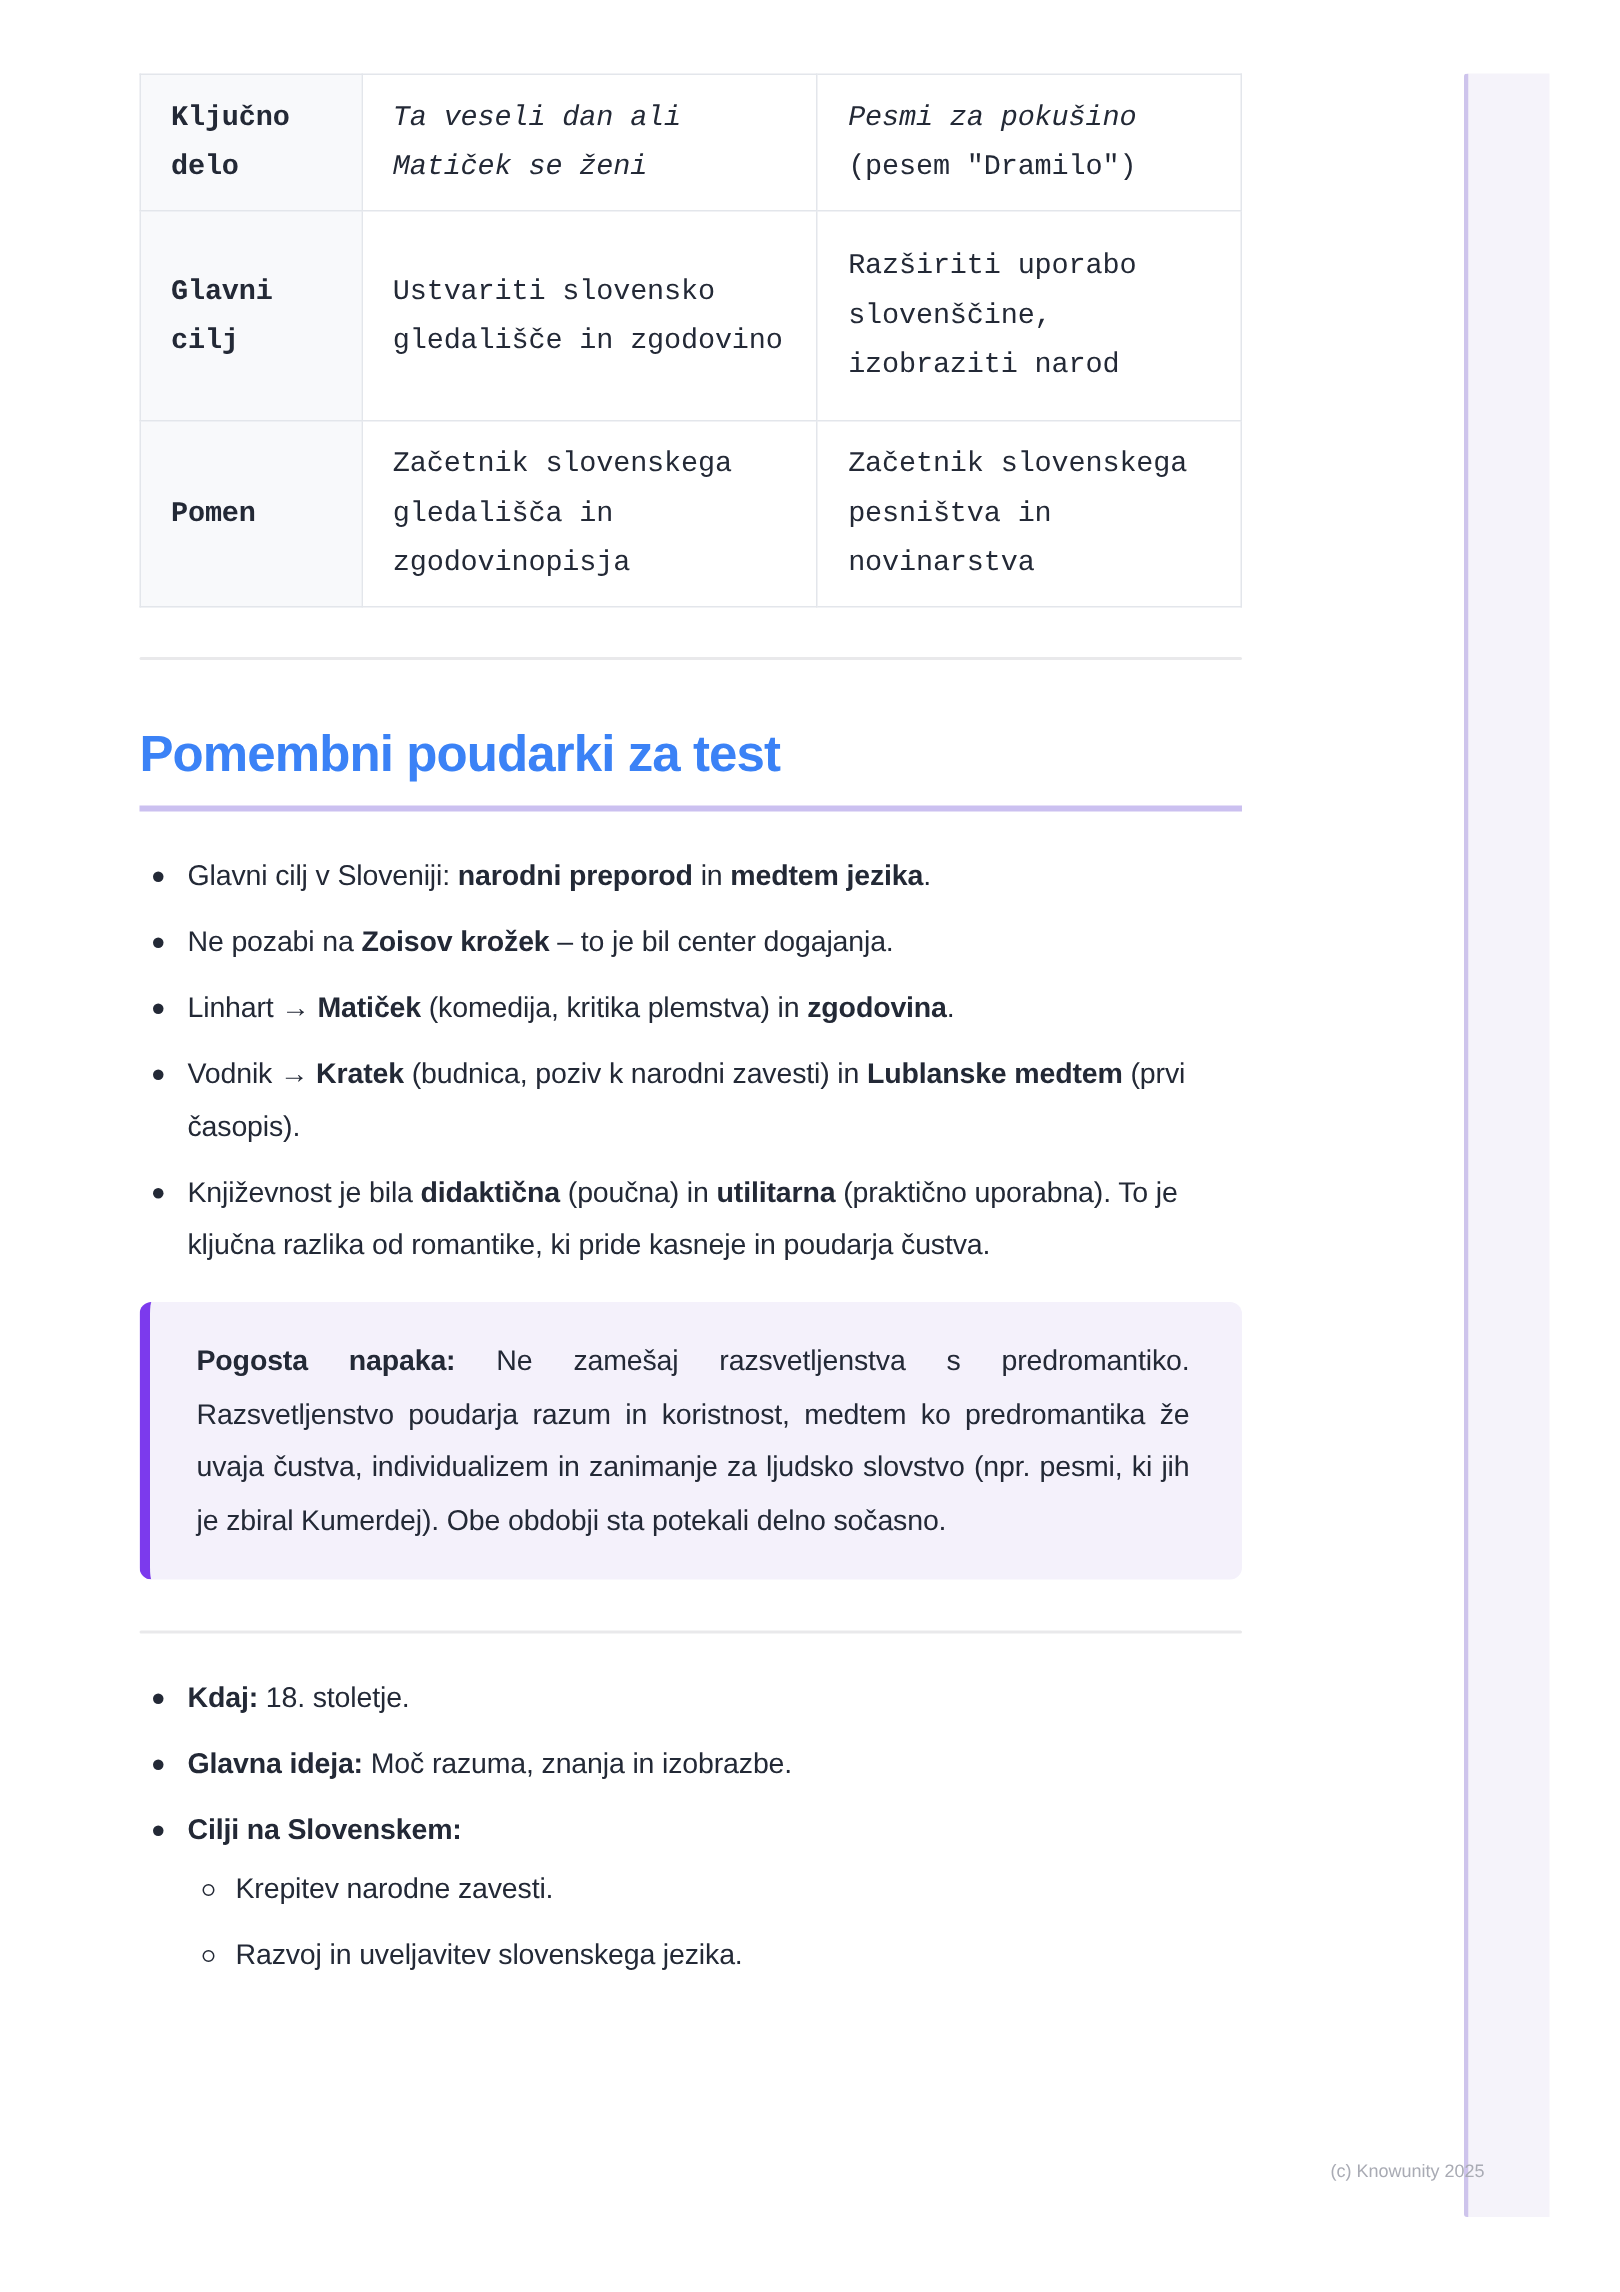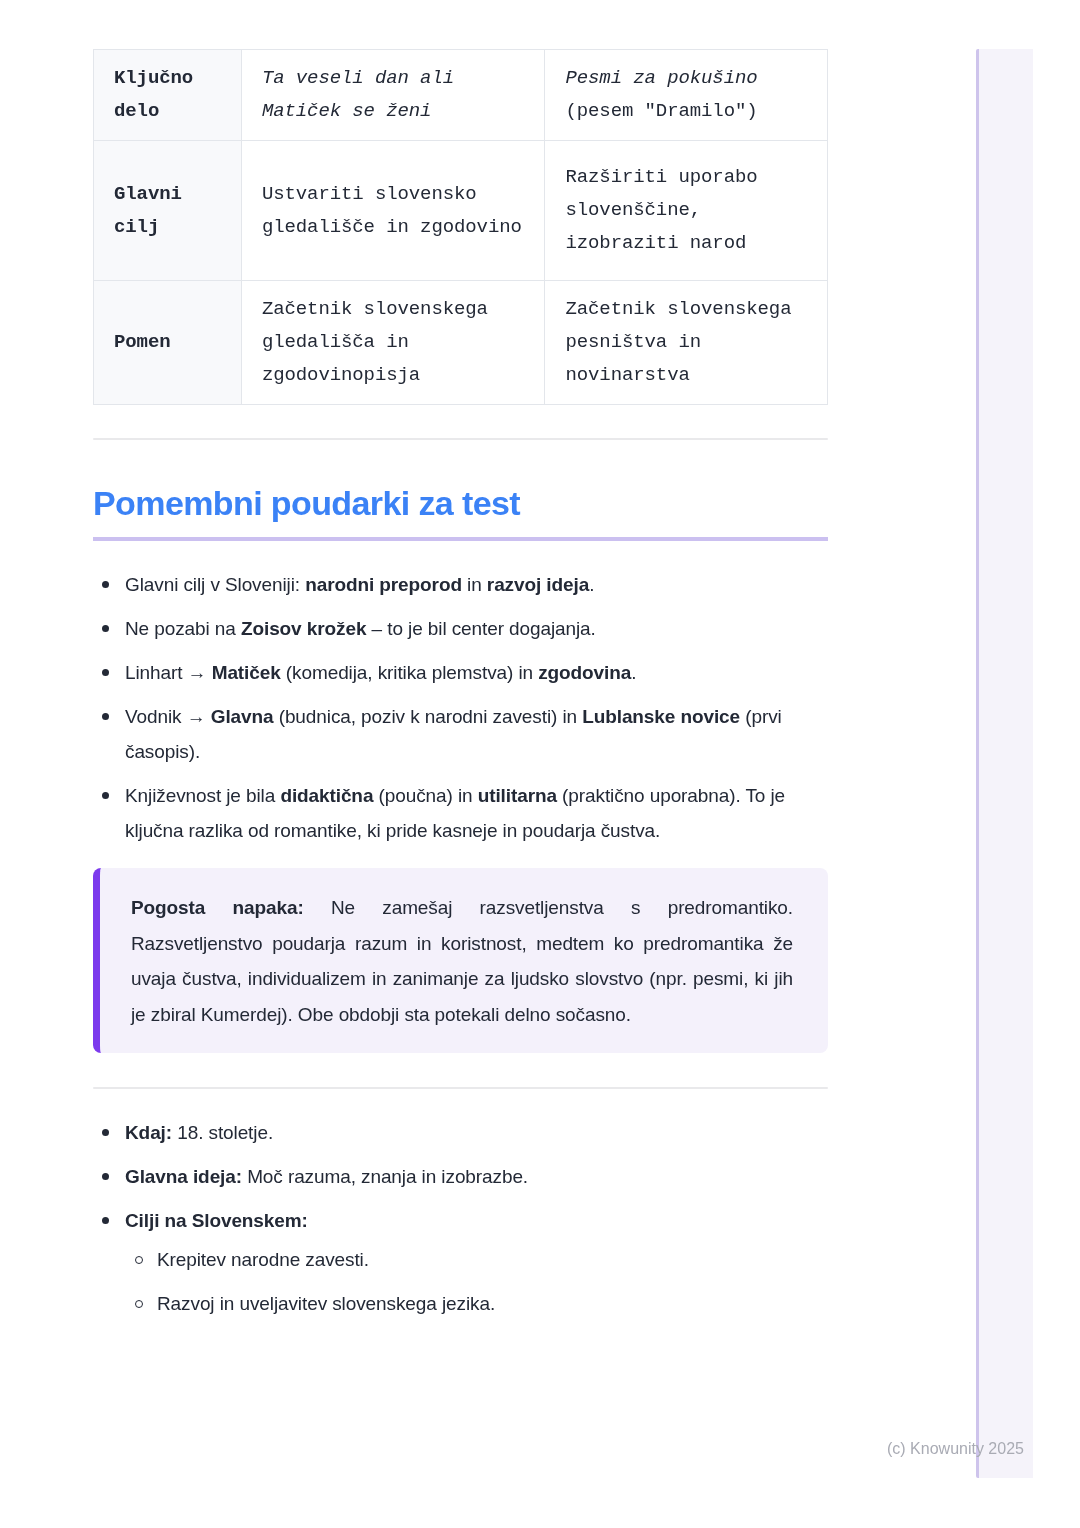--- a/index.html
+++ b/index.html
@@ -124,21 +124,21 @@
     width:57px; height:1429px;
     background:#f5f3fa;
     border-left:3px solid #cec4ec;
     border-radius:2px 0 0 2px;
   }
 
   
   .copyright {
     position:absolute;
     left:887px; top:1440px;
-    font-size:16px;
+    font-size:12px;
     letter-spacing:0;
     color:#a9abb4;
     white-space:nowrap;
   }
 </style>
 </head>
 <body>
 
 <div class="page">
 
@@ -167,24 +167,24 @@
         <td>Začetnik slovenskega pesništva in novinarstva</td>
       </tr>
     </tbody>
       </table>
 
     <div class="divider d1"></div>
 
     <h1 class="section">Pomembni poudarki za test</h1>
 
     <ul class="bullets">
-      <li><span>Glavni cilj v Sloveniji: </span><span class="b">narodni preporod</span><span> in </span><span class="b">razvoj ideja</span><span>.</span></li>
+      <li><span>Glavni cilj v Sloveniji: </span><span class="b">narodni preporod</span><span> in </span><span class="b">medtem jezika</span><span>.</span></li>
       <li><span>Ne pozabi na </span><span class="b">Zoisov krožek</span><span> – to je bil center dogajanja.</span></li>
       <li><span>Linhart → </span><span class="b">Matiček</span><span> (komedija, kritika plemstva) in </span><span class="b">zgodovina</span><span>.</span></li>
-      <li><span>Vodnik → </span><span class="b">Glavna</span><span> (budnica, poziv k narodni zavesti) in </span><span class="b">Lublanske novice</span><span> (prvi časopis).</span></li>
+      <li><span>Vodnik → </span><span class="b">Kratek</span><span> (budnica, poziv k narodni zavesti) in </span><span class="b">Lublanske medtem</span><span> (prvi časopis).</span></li>
       <li><span>Književnost je bila </span><span class="b">didaktična</span><span> (poučna) in </span><span class="b">utilitarna</span><span> (praktično uporabna). To je ključna razlika od romantike, ki pride kasneje in poudarja čustva.</span></li>
     </ul>
 
     <div class="callout">
       <span class="b">Pogosta napaka:</span><span> Ne zamešaj razsvetljenstva s predromantiko. Razsvetljenstvo poudarja razum in koristnost, medtem ko predromantika že uvaja čustva, individualizem in zanimanje za ljudsko slovstvo (npr. pesmi, ki jih je zbiral Kumerdej). Obe obdobji sta potekali delno sočasno.</span>
     </div>
 
     <div class="divider d2"></div>
 
 

